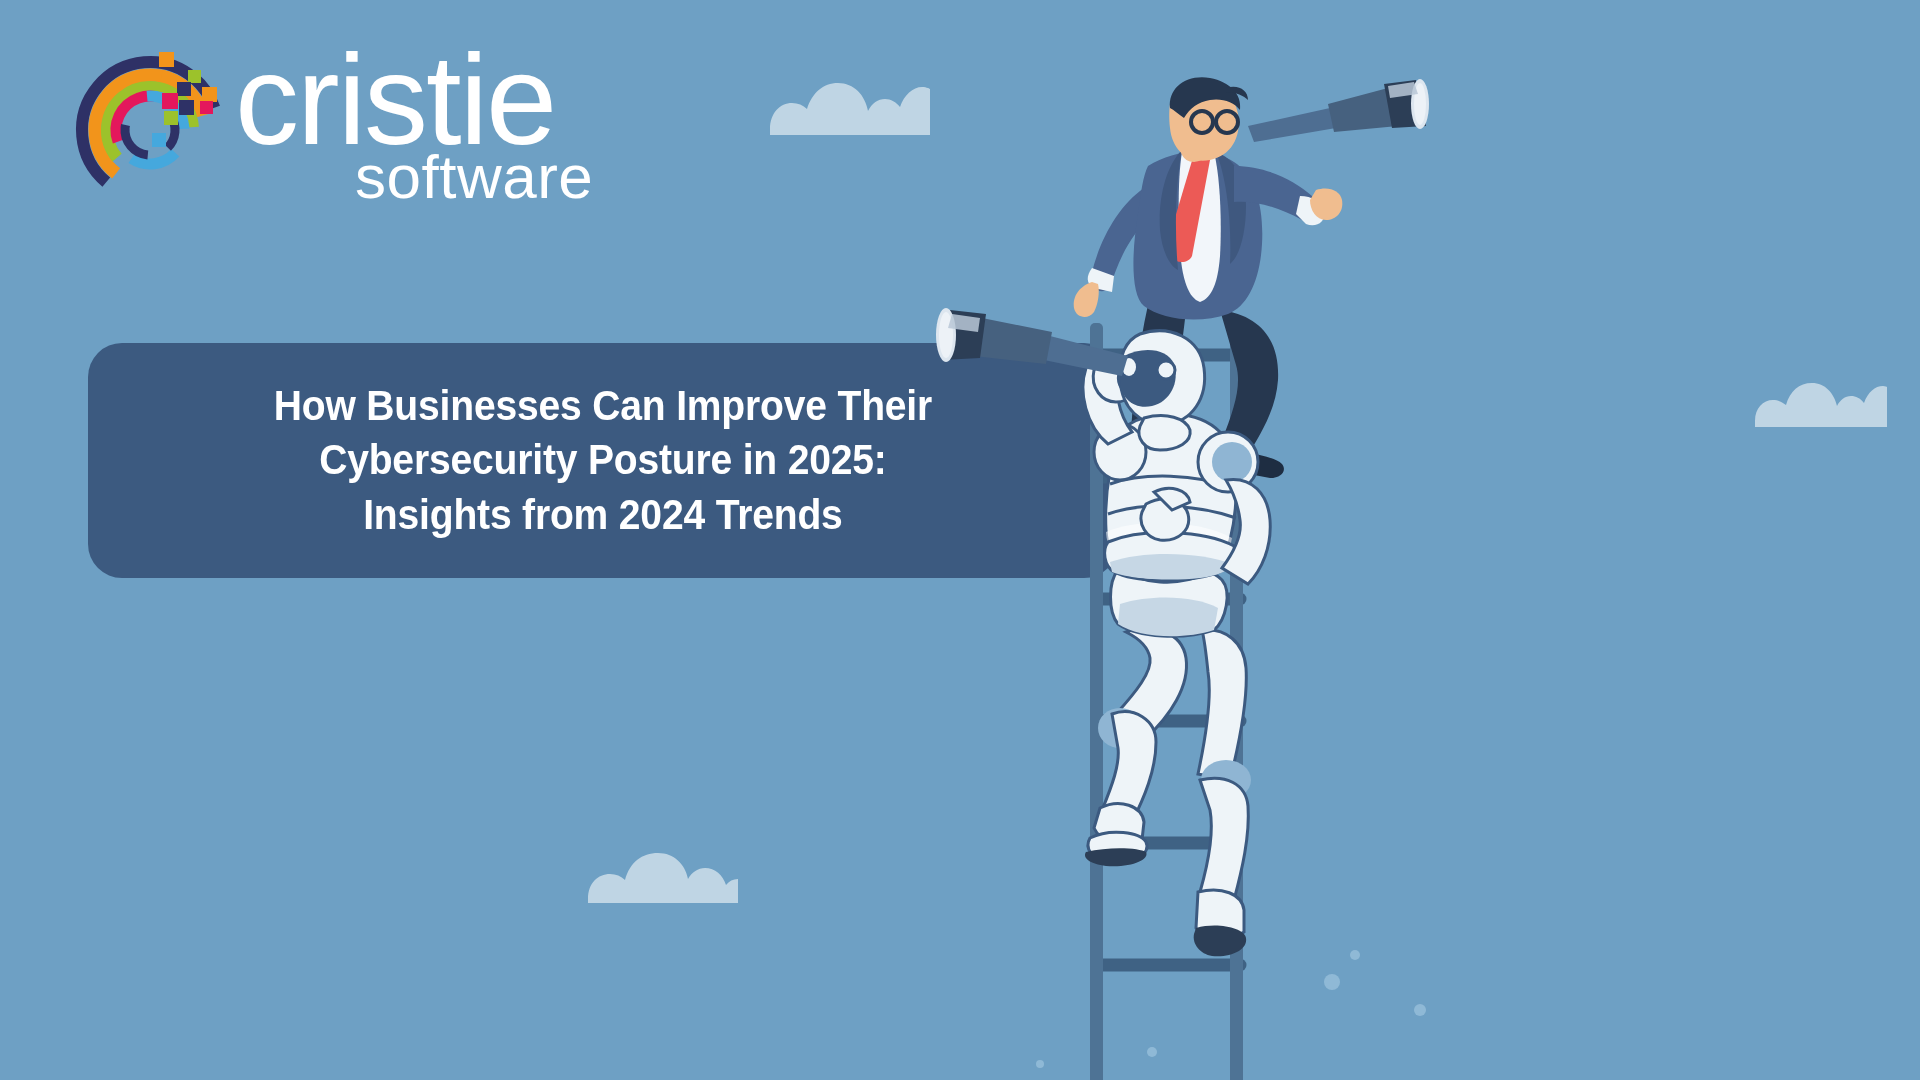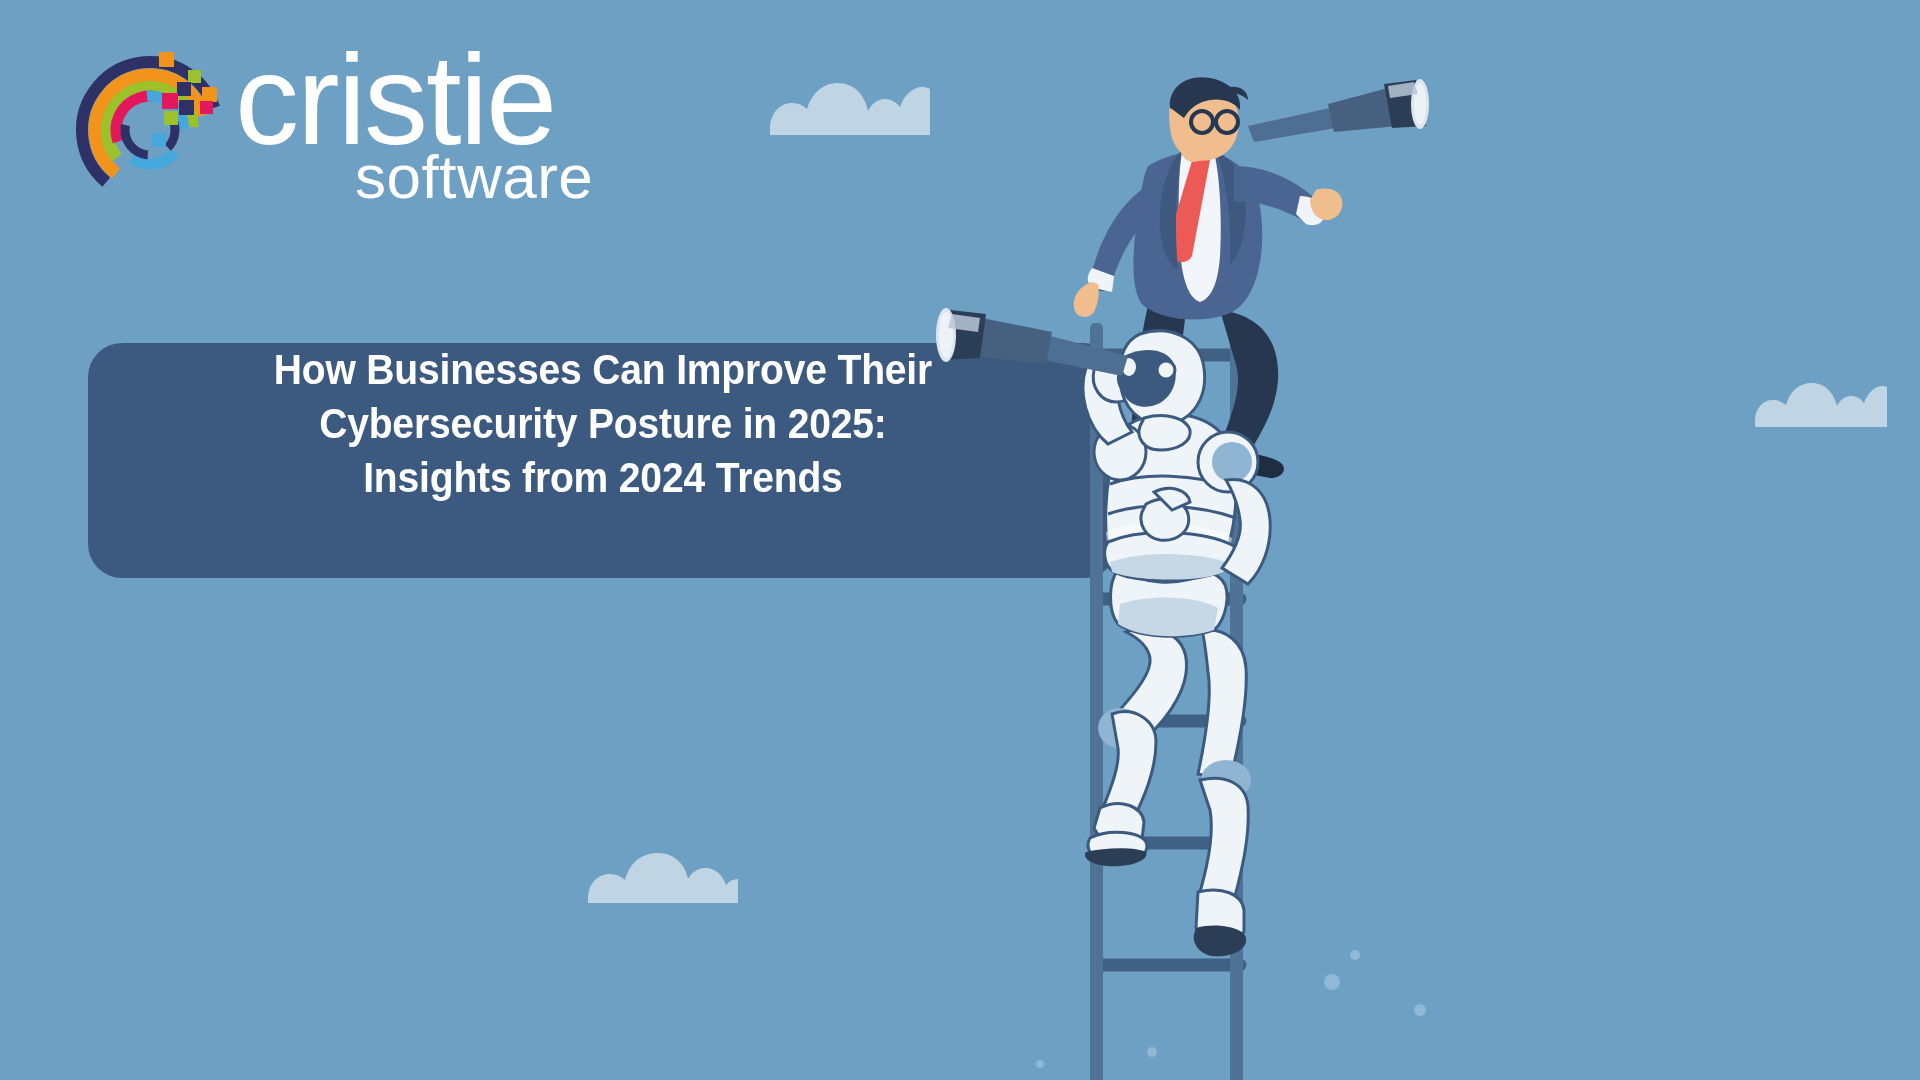--- a/index.html
+++ b/index.html
@@ -27,20 +27,21 @@
   #logo-word svg { display:block; }
 
   
   #title-banner {
     position:absolute;
     left:88px; top:343px;
     width:1030px; height:235px;
     background:#3C5A80;
     border-radius:34px;
     display:flex;
+    align-items:center;
     justify-content:center;
   }
   #title-text {
     color:#FFFFFF;
     font-family:"Liberation Sans Narrow","Liberation Sans", sans-serif;
     font-weight:bold;
     font-size:42px;
     line-height:1.29;
     text-align:center;
     letter-spacing:-0.2px;

